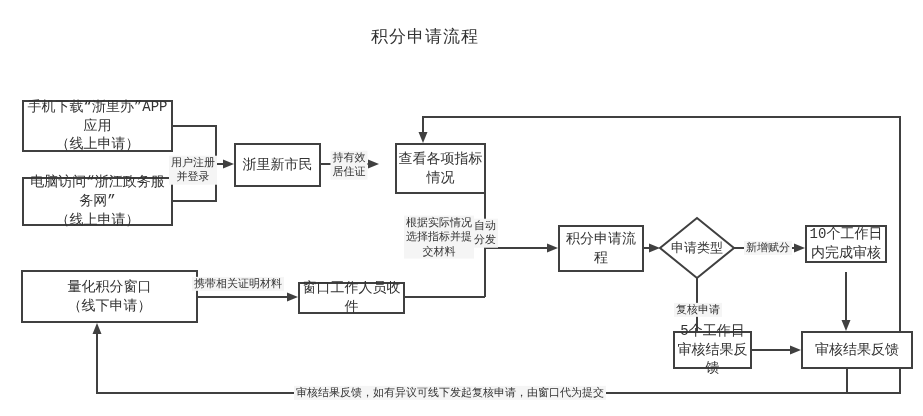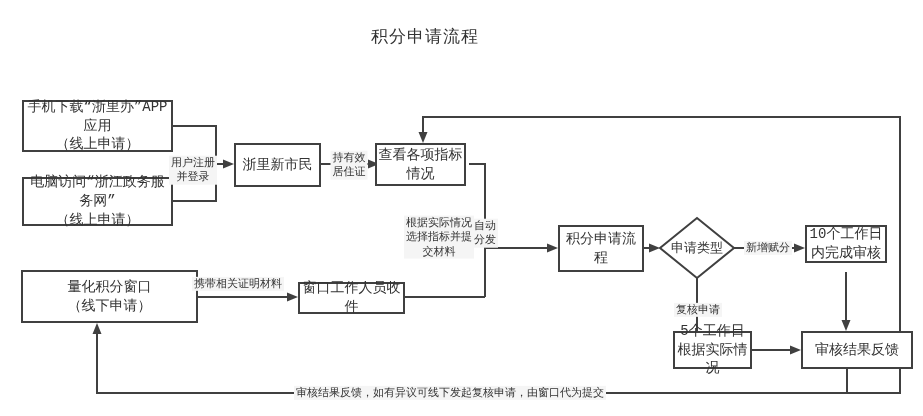--- a/index.html
+++ b/index.html
@@ -87,32 +87,32 @@
   </svg>
 
   <div class="node" style="left:22px;top:100px;width:151px;height:52px">手机下载“浙里办”APP应用
 （线上申请）</div>
 
   <div class="node" style="left:22px;top:177px;width:151px;height:49px">电脑访问“浙江政务服务网”
 （线上申请）</div>
 
   <div class="node" style="left:234px;top:143px;width:87px;height:44px">浙里新市民</div>
 
-  <div class="node" style="left:375px;top:143px;width:91px;height:43px">查看各项指标
+  <div class="node" style="left:395px;top:143px;width:91px;height:51px">查看各项指标
 情况</div>
 
   <div class="node" style="left:558px;top:225px;width:86px;height:47px">积分申请流程</div>
 
   <div class="diamond-label" style="left:660px;top:218px;width:74px;height:60px">申请类型</div>
 
   <div class="node" style="left:805px;top:225px;width:82px;height:38px">10个工作日
 内完成审核</div>
 
   <div class="node" style="left:673px;top:331px;width:79px;height:38px">5个工作日
-根据实际情况</div>
+审核结果反馈</div>
 
   <div class="node" style="left:801px;top:331px;width:112px;height:38px">审核结果反馈</div>
 
   <div class="node" style="left:21px;top:270px;width:177px;height:53px">量化积分窗口
 （线下申请）</div>
 
   <div class="node" style="left:298px;top:282px;width:107px;height:32px">窗口工作人员收件</div>
 
   <div class="edge-label" style="left:193px;top:170px">用户注册
 并登录</div>

